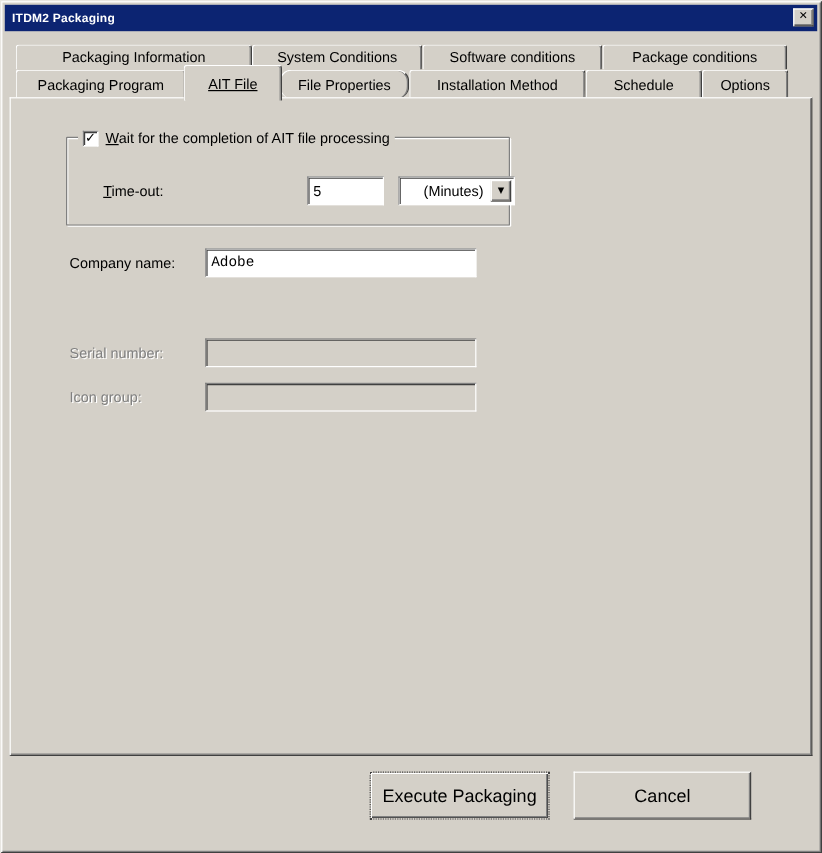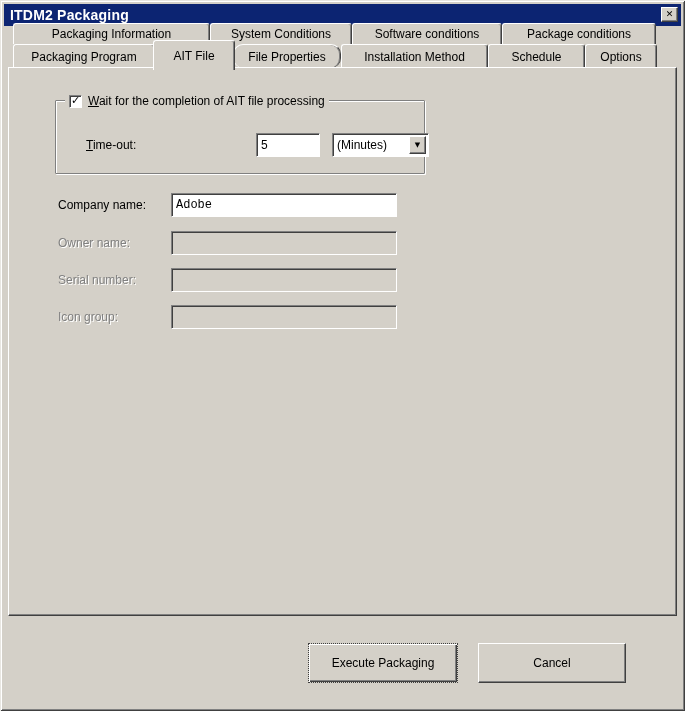--- a/index.html
+++ b/index.html
@@ -17,51 +17,52 @@
     box-shadow: inset 1px 1px 0 #e8e6e1, inset -1px -1px 0 #404040,
                 inset 2px 2px 0 #ffffff, inset -2px -2px 0 #808080;
     overflow:hidden;
   }
 
   
   .titlebar{
     position:absolute;left:4px;top:4px;right:4px;height:22px;
     background:var(--titlebar);display:flex;align-items:center;
   }
-  .title-text{color:#fff;font-weight:bold;font-size:14px;padding-left:6px;letter-spacing:.2px;}
+  .title-text{color:#fff;font-weight:bold;font-size:10px;padding-left:6px;letter-spacing:.2px;}
   .close-btn{
     position:absolute;right:3px;top:3px;width:17px;height:15px;background:var(--face);
     border:1px solid;border-color:#fff #404040 #404040 #fff;
     box-shadow: inset -1px -1px 0 #808080;
     display:flex;align-items:center;justify-content:center;cursor:default;
   }
   .close-glyph{font-family:"DejaVu Sans",sans-serif;font-size:9px;font-weight:bold;line-height:1;margin-top:-1px;}
 
   
-  .tabcontrol{position:absolute;left:8px;top:17px;width:669px;height:599px;}
+  .tabcontrol{position:absolute;left:8px;top:31px;width:669px;height:599px;}
   .tabrow{display:flex;margin-left:5px;}
   .tabrow1{margin-top:6px;height:21px;}
   .tabrow2{height:24px;}
   .tab{
     background:var(--face);
     border-top:1px solid #fff;border-left:1px solid #fff;border-right:1px solid #404040;
     border-radius:3px 3px 0 0;
     box-shadow: inset -1px 0 0 #808080;
     display:flex;align-items:center;justify-content:center;
     white-space:nowrap;cursor:default;
   }
   
   .t1-0{width:197px;} .t1-1{width:142px;} .t1-2{width:150px;} .t1-3{width:154px;}
   
   .t2-0{width:142px;} .t2-1{width:78px;} .t2-2{width:108px;border-radius:10px;} .t2-3{width:147px;} .t2-4{width:97px;} .t2-5{width:72px;}
   .tab.active{
     position:relative;z-index:3;
     margin-top:-4px;height:30px;margin-left:-2px;margin-right:-2px;width:82px;
     border-radius:3px 3px 0 0;
     box-shadow: inset -1px 0 0 #808080, 0 2px 0 0 var(--face);
+    text-decoration: underline;
   }
   .tabpanel{
     position:absolute;left:0;top:50px;width:669px;height:549px;
     background:var(--face);
     border:1px solid;border-color:#fff #404040 #404040 #fff;
     box-shadow: inset -1px -1px 0 #808080;
   }
 
   
   .groupbox{
@@ -86,21 +87,21 @@
   .timeout-label{position:absolute;left:0;top:5px;}
   .timeout-input{
     position:absolute;left:170px;top:0;width:64px;height:24px;
   }
   .combo{
     position:absolute;left:246px;top:0;width:97px;height:24px;background:var(--field-bg);
     border:1px solid;border-color:#808080 #fff #fff #808080;
     box-shadow: inset 1px 1px 0 #404040;
     display:flex;align-items:center;
   }
-  .combo-text{padding-left:4px;flex:1;}
+  .combo-text{padding-left:20px;flex:1;}
   .combo-btn{
     width:17px;height:18px;margin-right:2px;background:var(--face);
     border:1px solid;border-color:#fff #404040 #404040 #fff;
     box-shadow: inset -1px -1px 0 #808080;
     display:flex;align-items:center;justify-content:center;cursor:default;
   }
   .combo-arrow{font-family:"DejaVu Sans",sans-serif;font-size:7px;line-height:1;}
 
   
   .sunken, .timeout-input{
@@ -112,21 +113,21 @@
   }
   .field-row{position:absolute;left:49px;width:360px;height:24px;}
   .field-label{position:absolute;left:0;top:5px;}
   .field-input{position:absolute;left:113px;top:0;width:226px;height:24px;font-family:Liberation Mono, monospace;}
   .field-row.disabled .field-label{color:var(--disabled-text);text-shadow:1px 1px 0 #fff;}
   .field-input:disabled{background:var(--face);color:var(--disabled-text);}
 
   
   .btn{
     position:absolute;top:643px;height:40px;background:var(--face);
-    font-family:"Liberation Sans","DejaVu Sans",sans-serif;font-size:12px;color:#000;
+    font-family:"Liberation Sans","DejaVu Sans",sans-serif;font-size:15px;color:#000;
     border:1px solid;border-color:#fff #404040 #404040 #fff;
     box-shadow: inset -1px -1px 0 #808080;
     cursor:default;
   }
   .btn-default{
     left:308px;width:150px;
     border:1px dotted #404040;
     box-shadow: inset 1px 1px 0 #fff, inset -1px -1px 0 #404040, inset -2px -2px 0 #808080;
   }
   .btn-cancel{left:478px;width:148px;}
@@ -197,24 +198,20 @@
               <span class="combo-arrow">▼</span>
             </div>
           </div>
         </div>
       </div>
 
       <div class="field-row" style="top:125px;">
         <span class="field-label">Company name:</span>
         <input class="field-input sunken" type="text" value="Adobe" style="">
       </div>
-      <div class="field-row disabled" style="top:163px;">
-        <span class="field-label">Owner name:</span>
-        <input class="field-input sunken" type="text" disabled="" value="" style="">
-      </div>
       <div class="field-row disabled" style="top:200px;">
         <span class="field-label">Serial number:</span>
         <input class="field-input sunken" type="text" disabled="" value="" style="">
       </div>
       <div class="field-row disabled" style="top:237px;">
         <span class="field-label">Icon group:</span>
         <input class="field-input sunken" type="text" disabled="" value="" style="">
       </div>
 
     </div>

